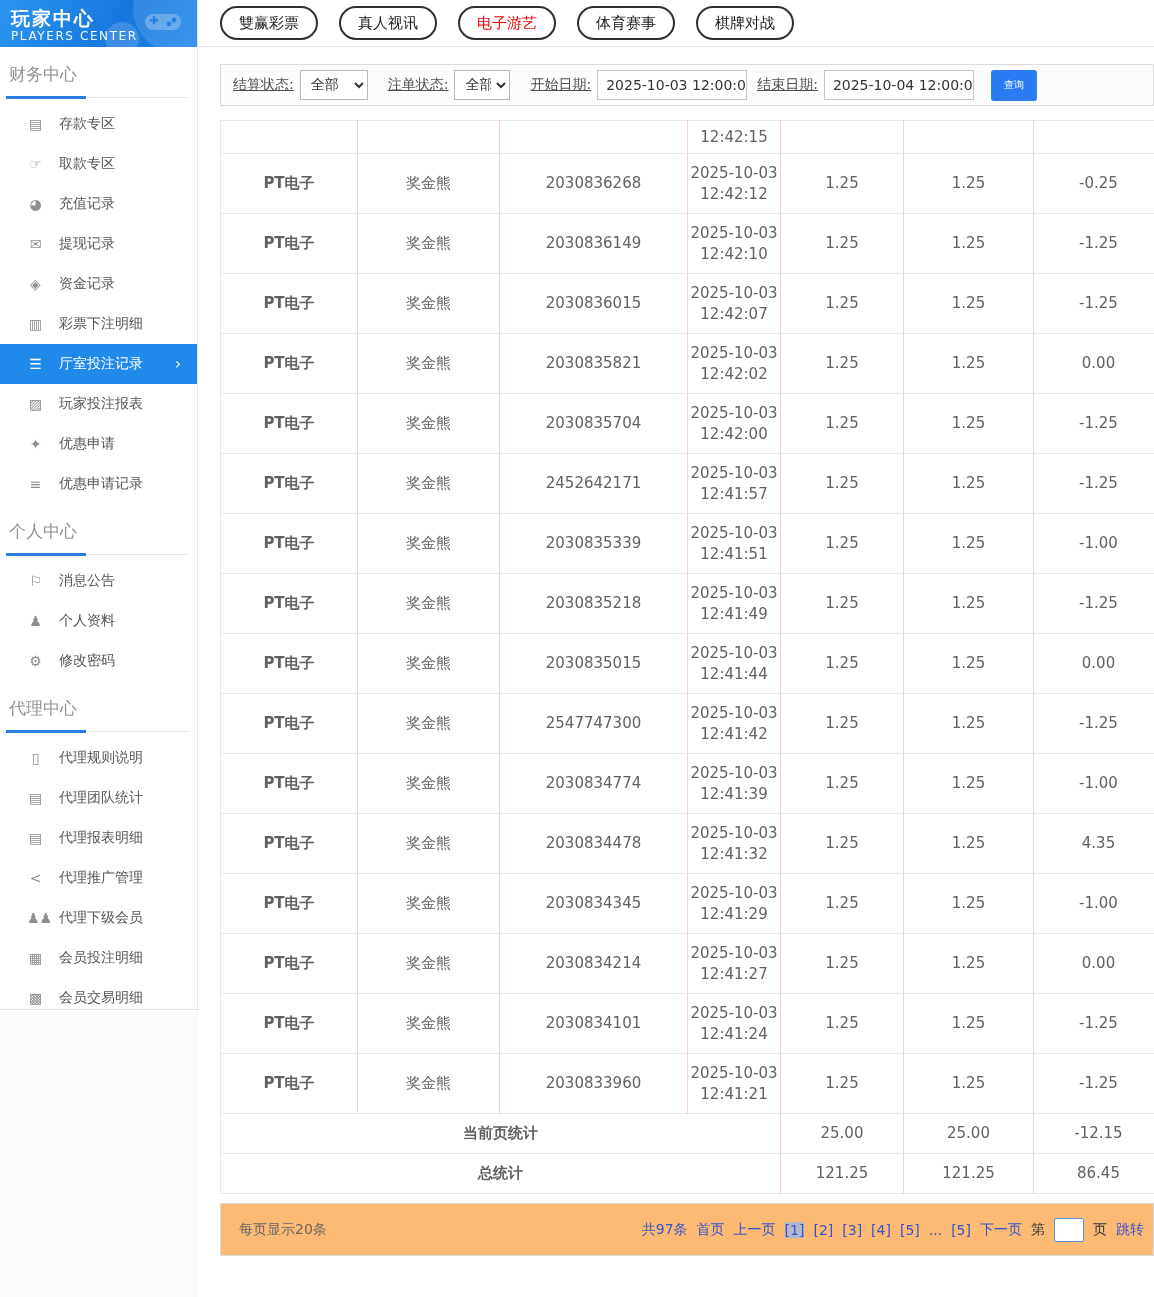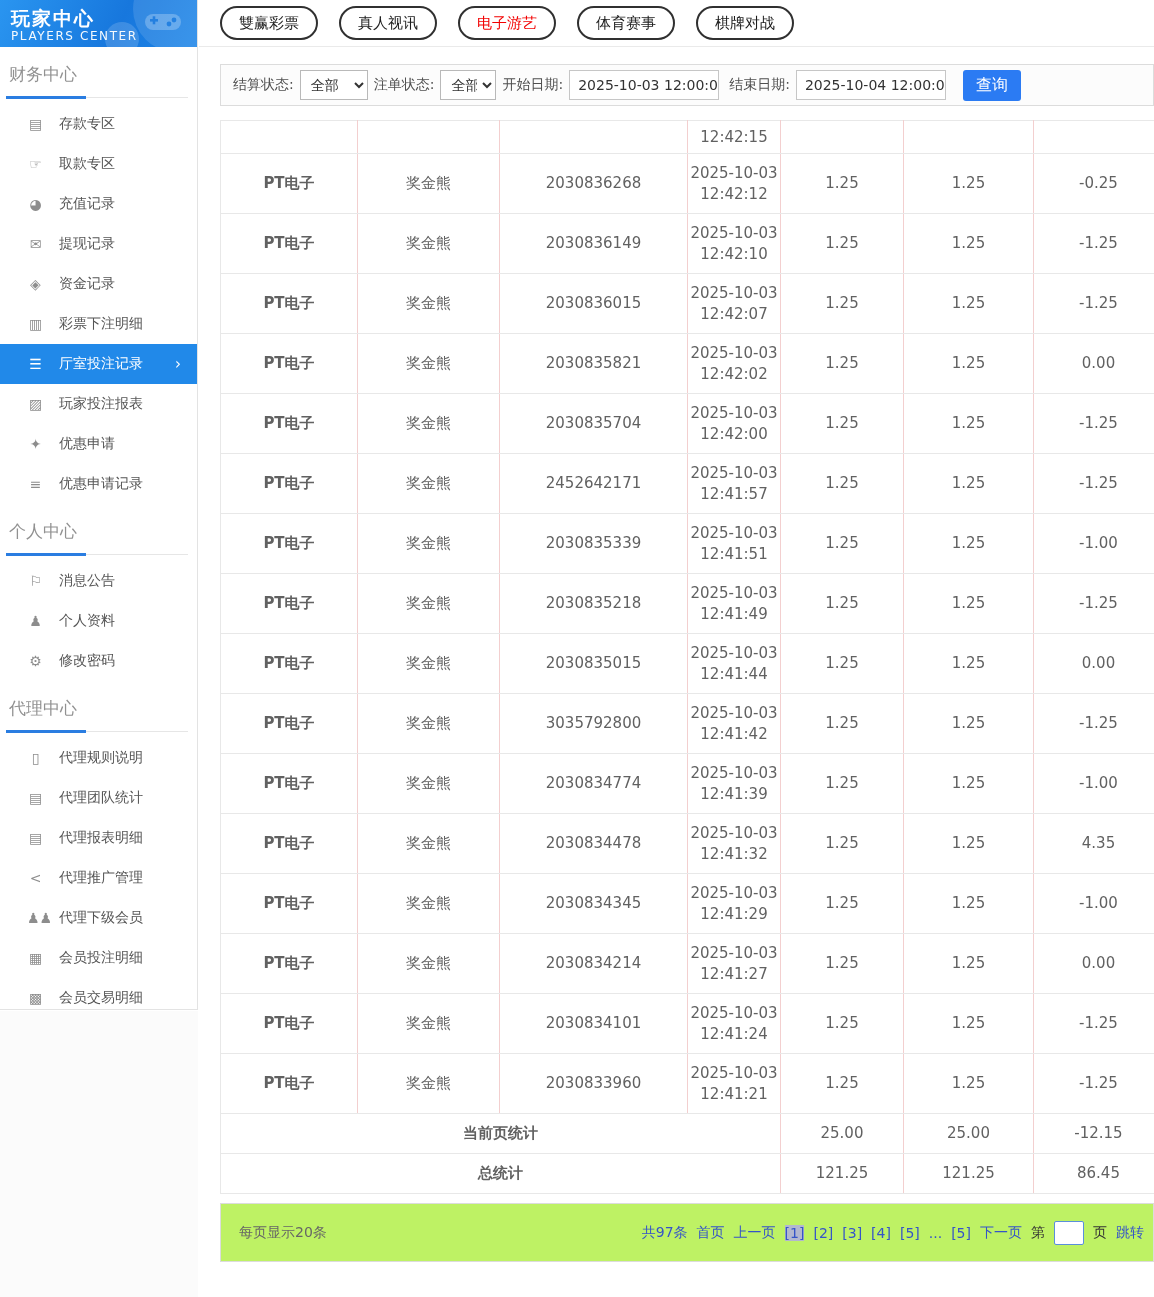--- a/index.html
+++ b/index.html
@@ -63,52 +63,52 @@
     display:flex; align-items:center; font-size:15px; color:#1c1c1c; cursor:pointer;
     background:#fff;
   }
   .tab-pill.active { color:#f20000; }
   .filterbar {
     margin:17px 0 0 21px; width:934px; height:42px;
     border:1px solid #dcdcdc; background:#fcfcfc;
     display:flex; align-items:center; padding-left:12px;
     font-size:14px; color:#4f4f4f; white-space:nowrap;
   }
-  .filterbar label { margin-right:6px; }
+  .filterbar label { margin-right:6px;text-decoration:underline; }
   .filterbar select {
     height:30px; border:1px solid #b9b9b9; background:#fff; color:#333;
-    font-size:14px; font-family:Liberation Serif, serif; margin-right:6px; padding:0 2px 0 6px;
+    font-size:14px; font-family:Liberation Mono, monospace; margin-right:20px; padding:0 2px 0 6px;
   }
   .sel-wide { width:68px; } .sel-narrow { width:56px; }
   .filterbar input[type=text] {
     height:30px; width:150px; border:1px solid #c6c6c6; background:#fff;
     font-size:14px; font-family:inherit; color:#333; padding-left:8px; margin-right:10px;
   }
   .query-btn {
     height:31px; padding:0 13px; background:#2b7bf3; color:#fff; border:none;
-    border-radius:3px; font-size:16px; font-family:inherit; margin-left:7px; cursor:pointer;
+    border-radius:3px; font-size:10px; font-family:inherit; margin-left:7px; cursor:pointer;
   }
   
   .table-wrap { margin:14px 0 0 21px; width:944px; overflow:hidden; }
   table.bets {
     border-collapse:collapse; table-layout:fixed; width:943px;
     font-size:15px; color:#616161;
   }
   table.bets td {
     border-bottom:1px solid #e8e8e8; border-right:1px solid #f3cfcf;
     text-align:center; vertical-align:middle; line-height:21px; padding:2px 0;
   }
   table.bets tr td:first-child { border-left:1px solid #e8e8e8;font-weight:bold; }
   table.bets tr.partial td { height:33px; border-top:1px solid #e8e8e8; }
   table.bets tr.data-row td { height:60px; }
   table.bets tr.summary td { height:40px; }
   
   .pagebar {
-    margin:9px 0 0 21px; width:934px; height:59px;
-    border:1px solid #dcdcdc; background:#bef264;
+    margin:9px 0 0 21px; width:934px; height:53px;
+    border:1px solid #dcdcdc; background:#fdba74;
     display:flex; align-items:center; padding:0 9px 0 18px;
     font-size:14px; color:#666;
   }
   .pager { margin-left:auto; display:flex; align-items:center; gap:9px; white-space:nowrap; }
   .pg-link { color:#3554c8; cursor:pointer; }
   .pg-page { color:#3554c8; cursor:pointer; }
   .pg-page.current { background:#b2b7cf; }
   .pg-plain { color:#333; }
   .jump-input {
     width:30px; height:24px; border:1px solid #5b8fdc; border-radius:2px;
@@ -365,21 +365,21 @@
               <div>2025-10-03</div>
               <div>12:41:44</div>
             </td>
             <td>1.25</td>
             <td>1.25</td>
             <td>0.00</td>
           </tr>
           <tr class="data-row">
             <td>PT电子</td>
             <td>奖金熊</td>
-            <td>3035792800</td>
+            <td>2547747300</td>
             <td>
               <div>2025-10-03</div>
               <div>12:41:42</div>
             </td>
             <td>1.25</td>
             <td>1.25</td>
             <td>-1.25</td>
           </tr>
           <tr class="data-row">
             <td>PT电子</td>

